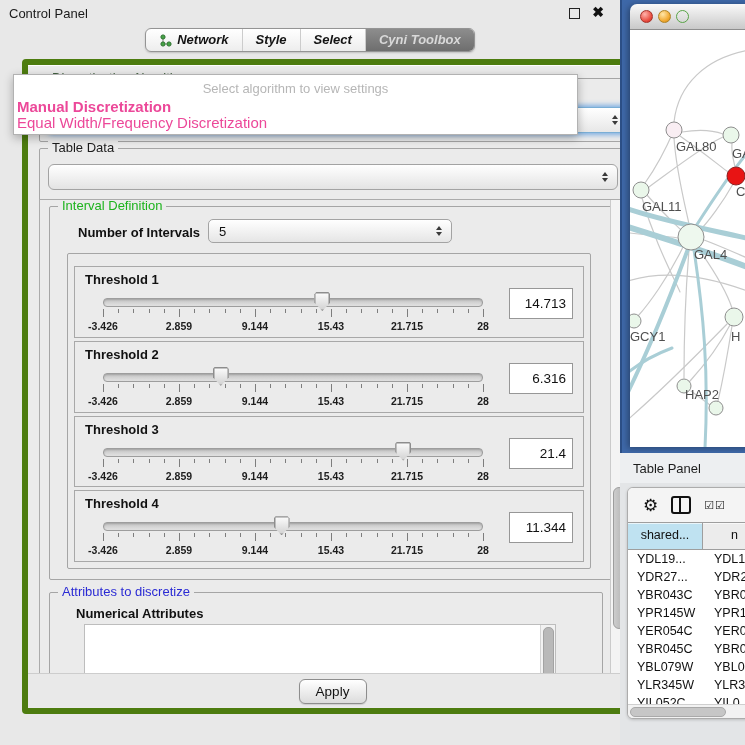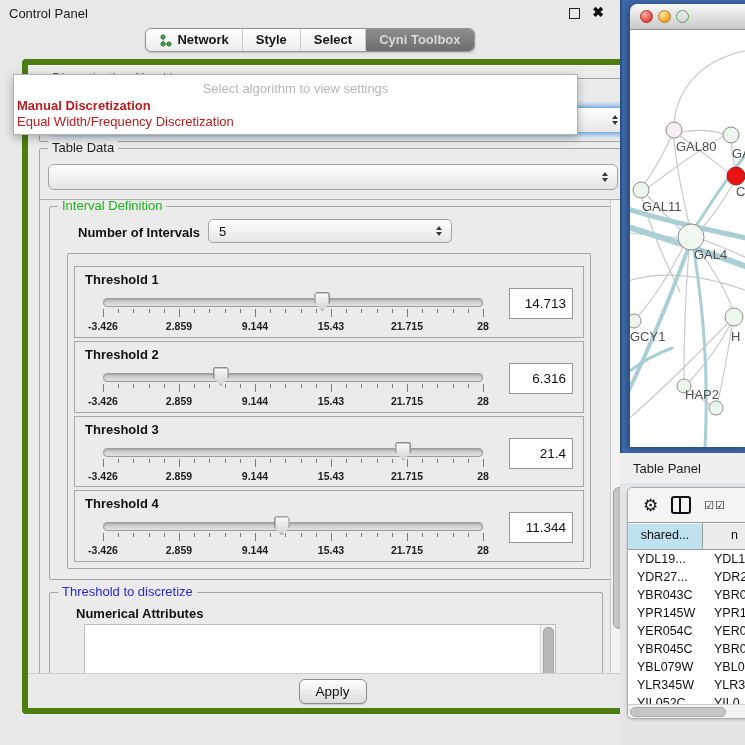--- a/index.html
+++ b/index.html
@@ -7,21 +7,21 @@
        font-family:"Liberation Sans",sans-serif;color:#111;}
 
   
   #control-panel{position:absolute;left:0;top:0;width:620px;height:745px;background:#e8e8e8;}
   #cp-titlebar{position:absolute;left:0;top:0;width:100%;height:26px;}
   #cp-title{position:absolute;left:9px;top:6px;font-size:13px;color:#1a1a1a;}
   #float-btn{position:absolute;right:40px;top:8px;width:9px;height:9px;border:1.5px solid #222;background:#e8e8e8;}
   #close-btn{position:absolute;right:16px;top:4px;font-size:14px;font-weight:bold;color:#111;}
 
   .tabbar{position:absolute;left:0;width:620px;display:flex;justify-content:center;}
-  #top-tabs{top:28px;}
+  #top-tabs{top:28px;font-style:italic;}
   #bottom-tabs{top:705px;}
   .seg-control{display:inline-flex;border:1px solid #949494;border-radius:6px;overflow:hidden;
      background:linear-gradient(#ffffff,#ededed);height:22px;box-shadow:0 1px 2px rgba(0,0,0,.18);}
   .seg{display:flex;align-items:center;gap:5px;padding:0 13px;font-size:13px;font-weight:bold;
      color:#141414;line-height:22px;white-space:nowrap;}
   .seg + .seg{border-left:1px solid #cccccc;}
   .seg.selected{background:linear-gradient(#8d8d8d,#6e6e6e);color:#d9d9d9;}
   .seg.selected + .seg{border-left-color:#6e6e6e;}
 
   #main-panel{position:absolute;left:22px;top:59px;width:609px;height:643px;background:#ebebeb;
@@ -44,21 +44,21 @@
      font-size:13px;line-height:26px;padding-left:10px;box-sizing:border-box;}
   .updown{position:absolute;right:9px;top:50%;transform:translateY(-50%);display:flex;flex-direction:column;gap:2px;}
   .updown i{display:block;width:0;height:0;border-left:3.5px solid transparent;border-right:3.5px solid transparent;}
   .updown .up{border-bottom:4px solid #3a3a3a;}
   .updown .dn{border-top:4px solid #3a3a3a;}
 
   
   #algo-popup{position:absolute;left:13px;top:74px;width:563px;height:59px;background:#ffffff;
      border:1px solid #b2b2b2;box-shadow:0 3px 9px rgba(0,0,0,.28);z-index:50;}
   #popup-hint{position:absolute;top:6px;left:0;width:100%;text-align:center;color:#b6b6b6;font-size:13px;}
-  .popup-item{position:absolute;left:3px;font-size:13px;color:#b91c1c;white-space:nowrap;}
+  .popup-item{position:absolute;left:3px;font-size:15px;color:#ec4899;white-space:nowrap;}
   .popup-item.sel{font-weight:bold;}
 
   
   #scrollpane{position:absolute;left:11px;top:134px;width:586px;height:474px;background:#ebebeb;
      border:1px solid #ababab;overflow:hidden;}
   #vscroll{position:absolute;right:0;top:0;width:15px;height:100%;background:#f3f3f3;border-left:1px solid #cacaca;}
   #vscroll-thumb{position:absolute;left:2px;top:287px;width:10px;height:140px;border-radius:6px;
      background:linear-gradient(90deg,#cdcdcd,#b2b2b2);border:1px solid #9d9d9d;}
 
   #group-interval{left:9px;top:6px;width:552px;height:372px;padding-left:19px;}
@@ -374,21 +374,21 @@
                   </div>
                   <div class="thumb" style="left: 46.9993%;"></div>
                 </div>
                 <div class="tvalue">11.344</div>
               </div>
             </div>
         </div>
       </div>
 
       <div id="group-attrs" class="group">
-        <span class="group-label gl-blue">Threshold to discretize</span>
+        <span class="group-label gl-blue">Attributes to discretize</span>
         <span id="attr-label">Numerical Attributes</span>
         <div id="attr-list">
           <div id="list-vscroll">
               <div id="list-thumb"></div>
             </div>
         </div>
       </div>
 
       <div id="vscroll">
           <div id="vscroll-thumb"></div>

